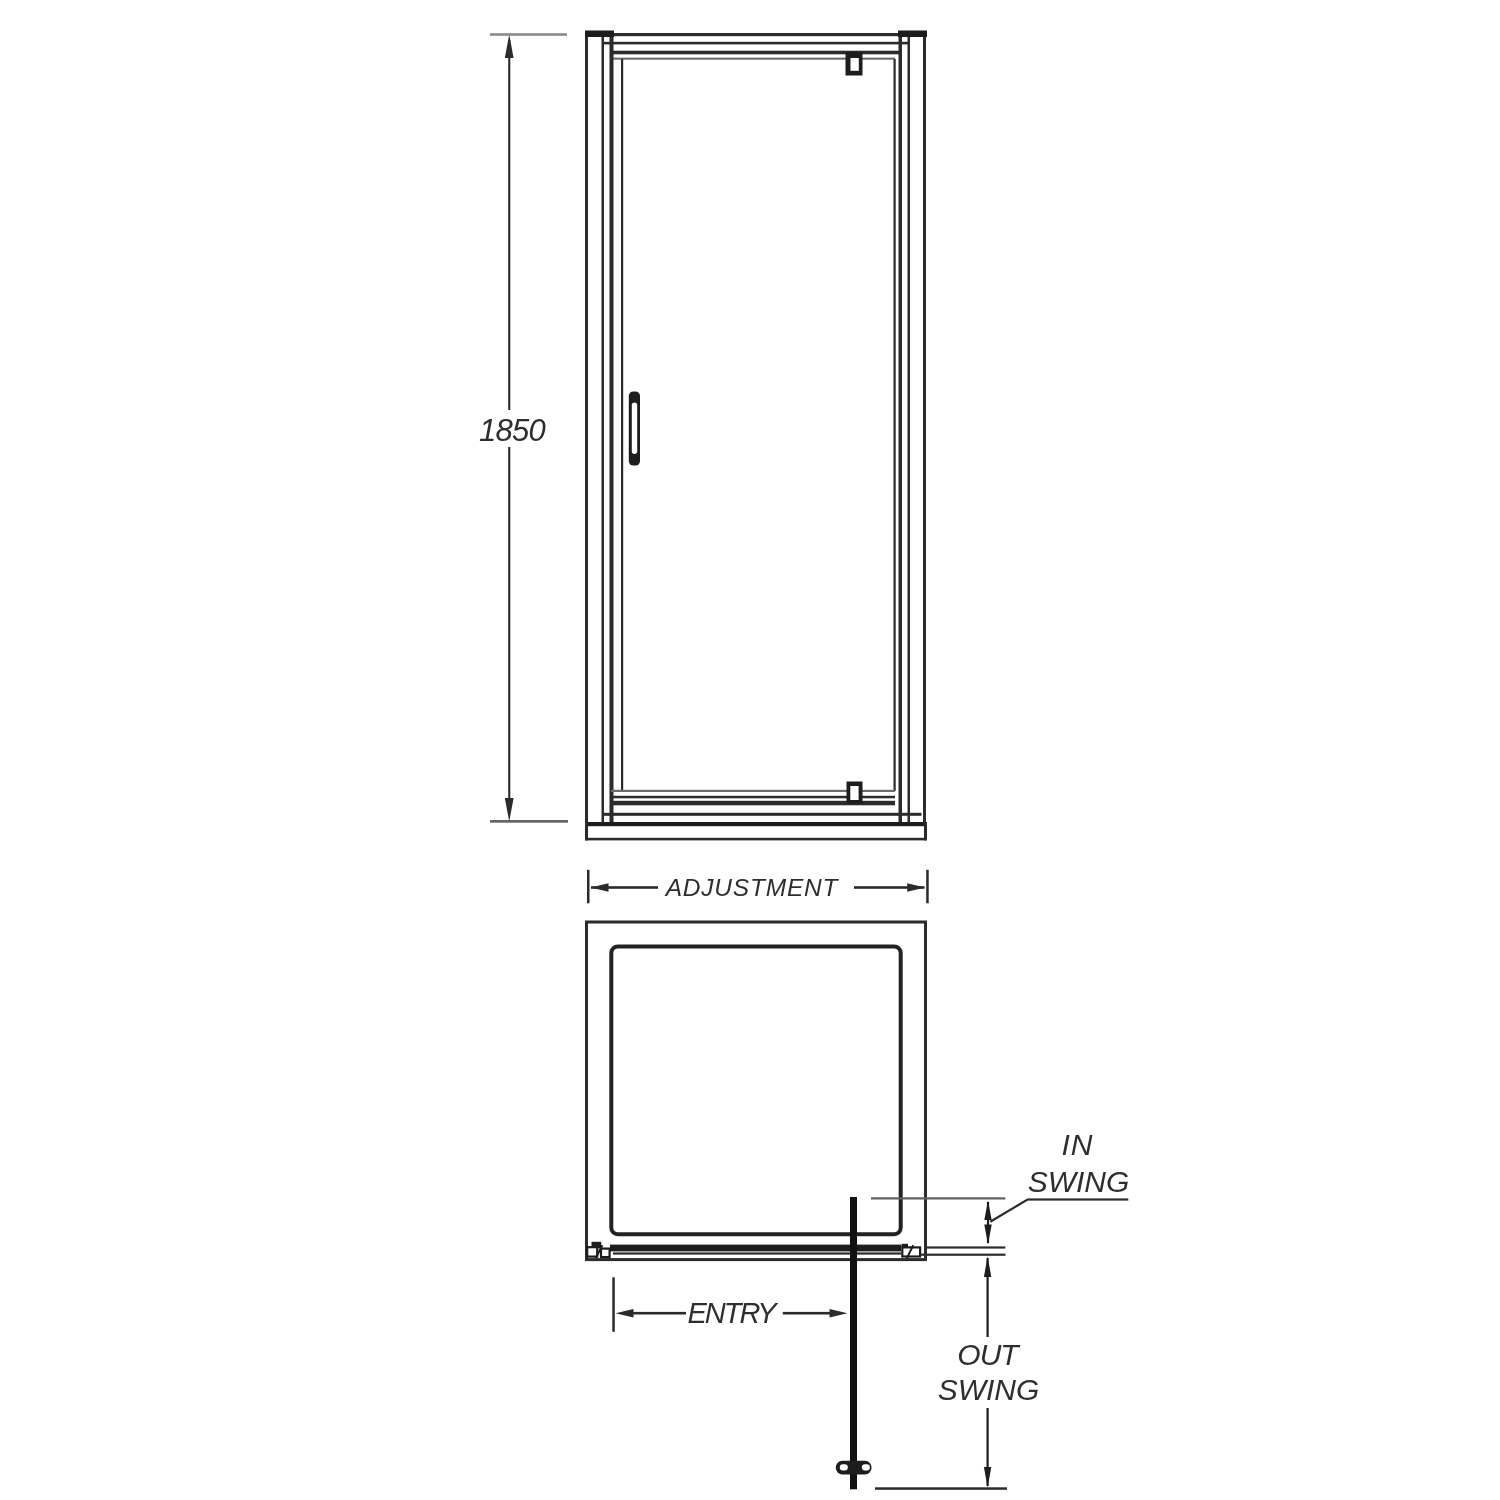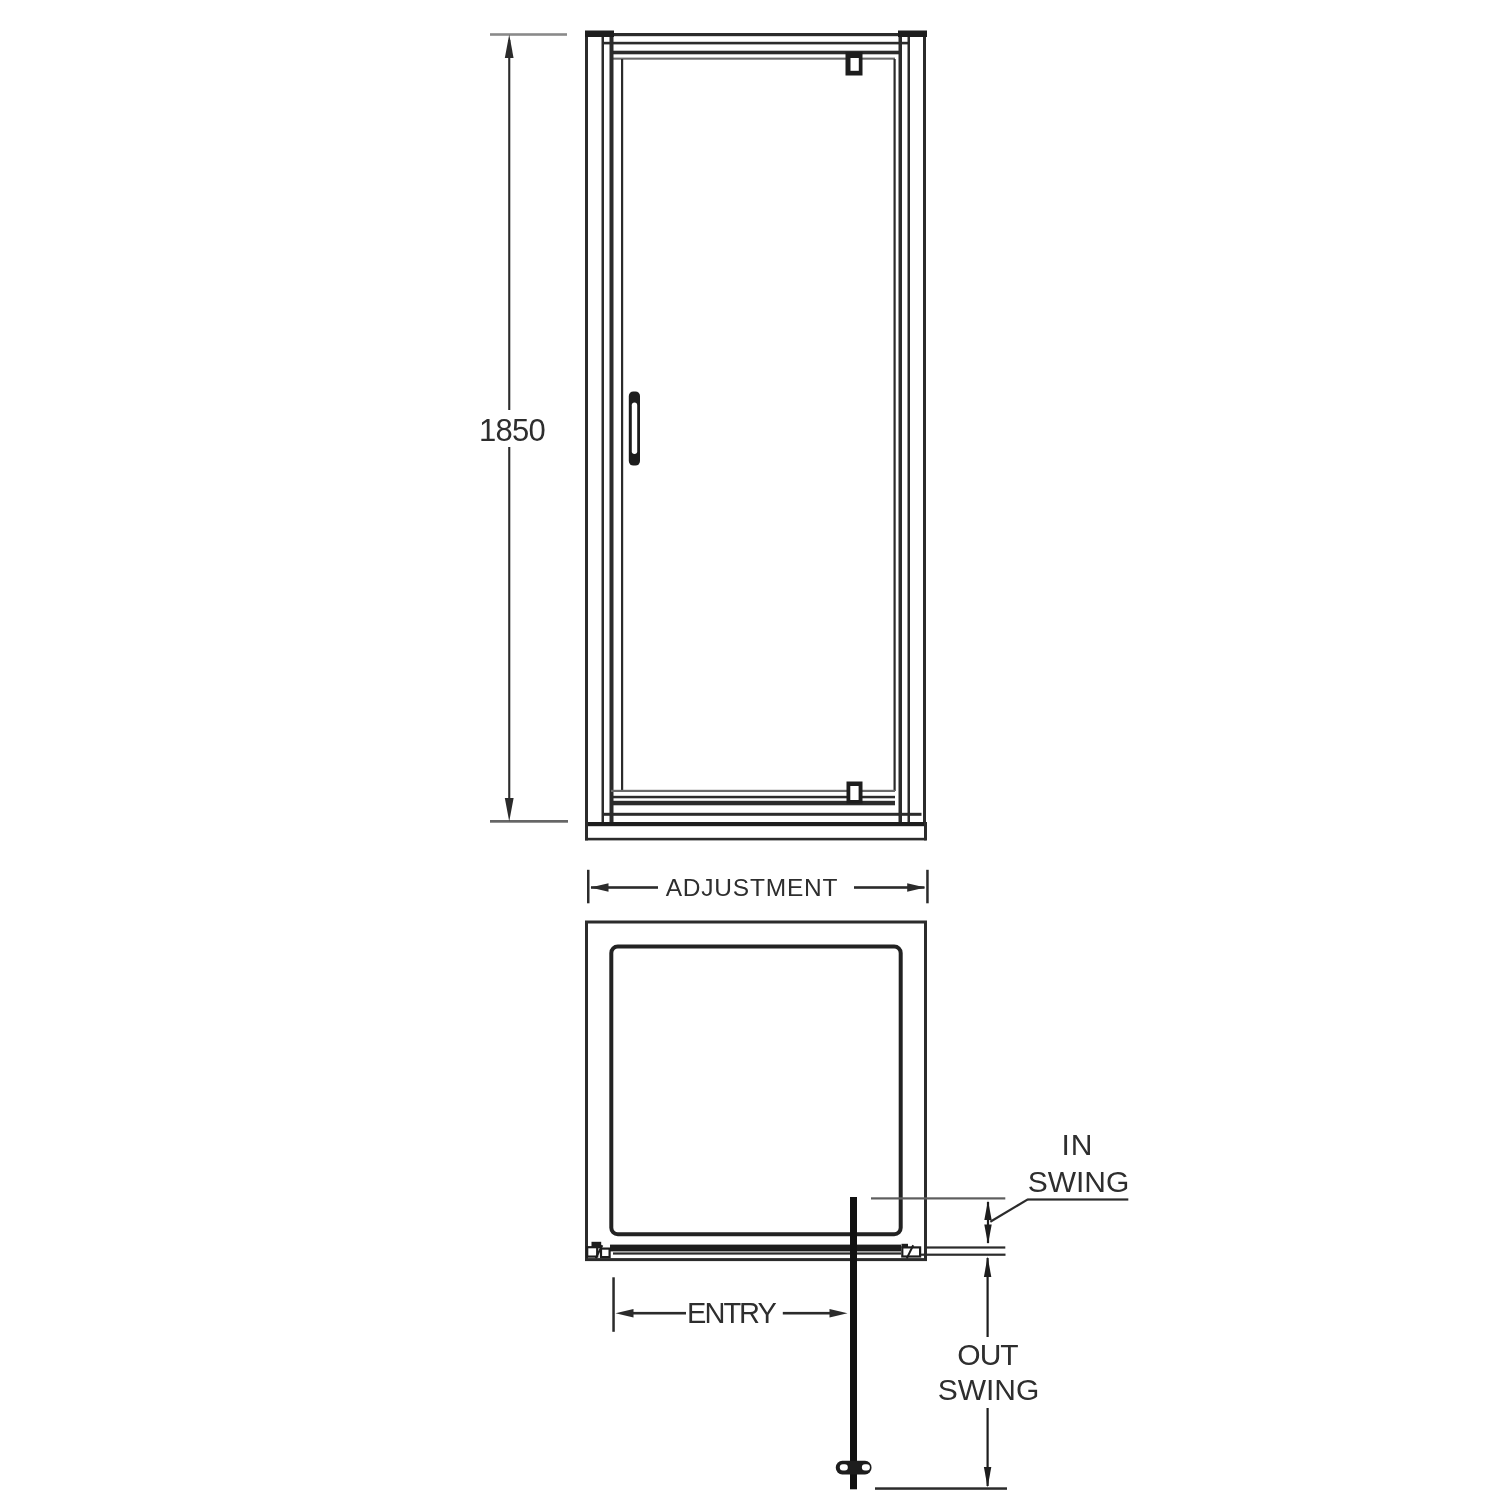--- a/index.html
+++ b/index.html
@@ -1,16 +1,16 @@
 <!DOCTYPE html>
 <html><head>
 <meta charset="utf-8">
 <style>
   html,body{margin:0;padding:0;background:#ffffff;}
-  .page{width:1500px;height:1500px;position:relative;background:#86efac;}
+  .page{width:1500px;height:1500px;position:relative;background:#86efac;font-style:italic;}
   svg{filter:blur(0.45px);}
   text{font-family:"Liberation Sans", sans-serif;fill:#2e2e2e;}
 </style>
 </head>
 <body>
 <div class="page">
 <svg width="1500" height="1500" viewBox="0 0 1500 1500">
 
   <rect x="0" y="0" width="1500" height="1500" fill="#ffffff"></rect>
 

